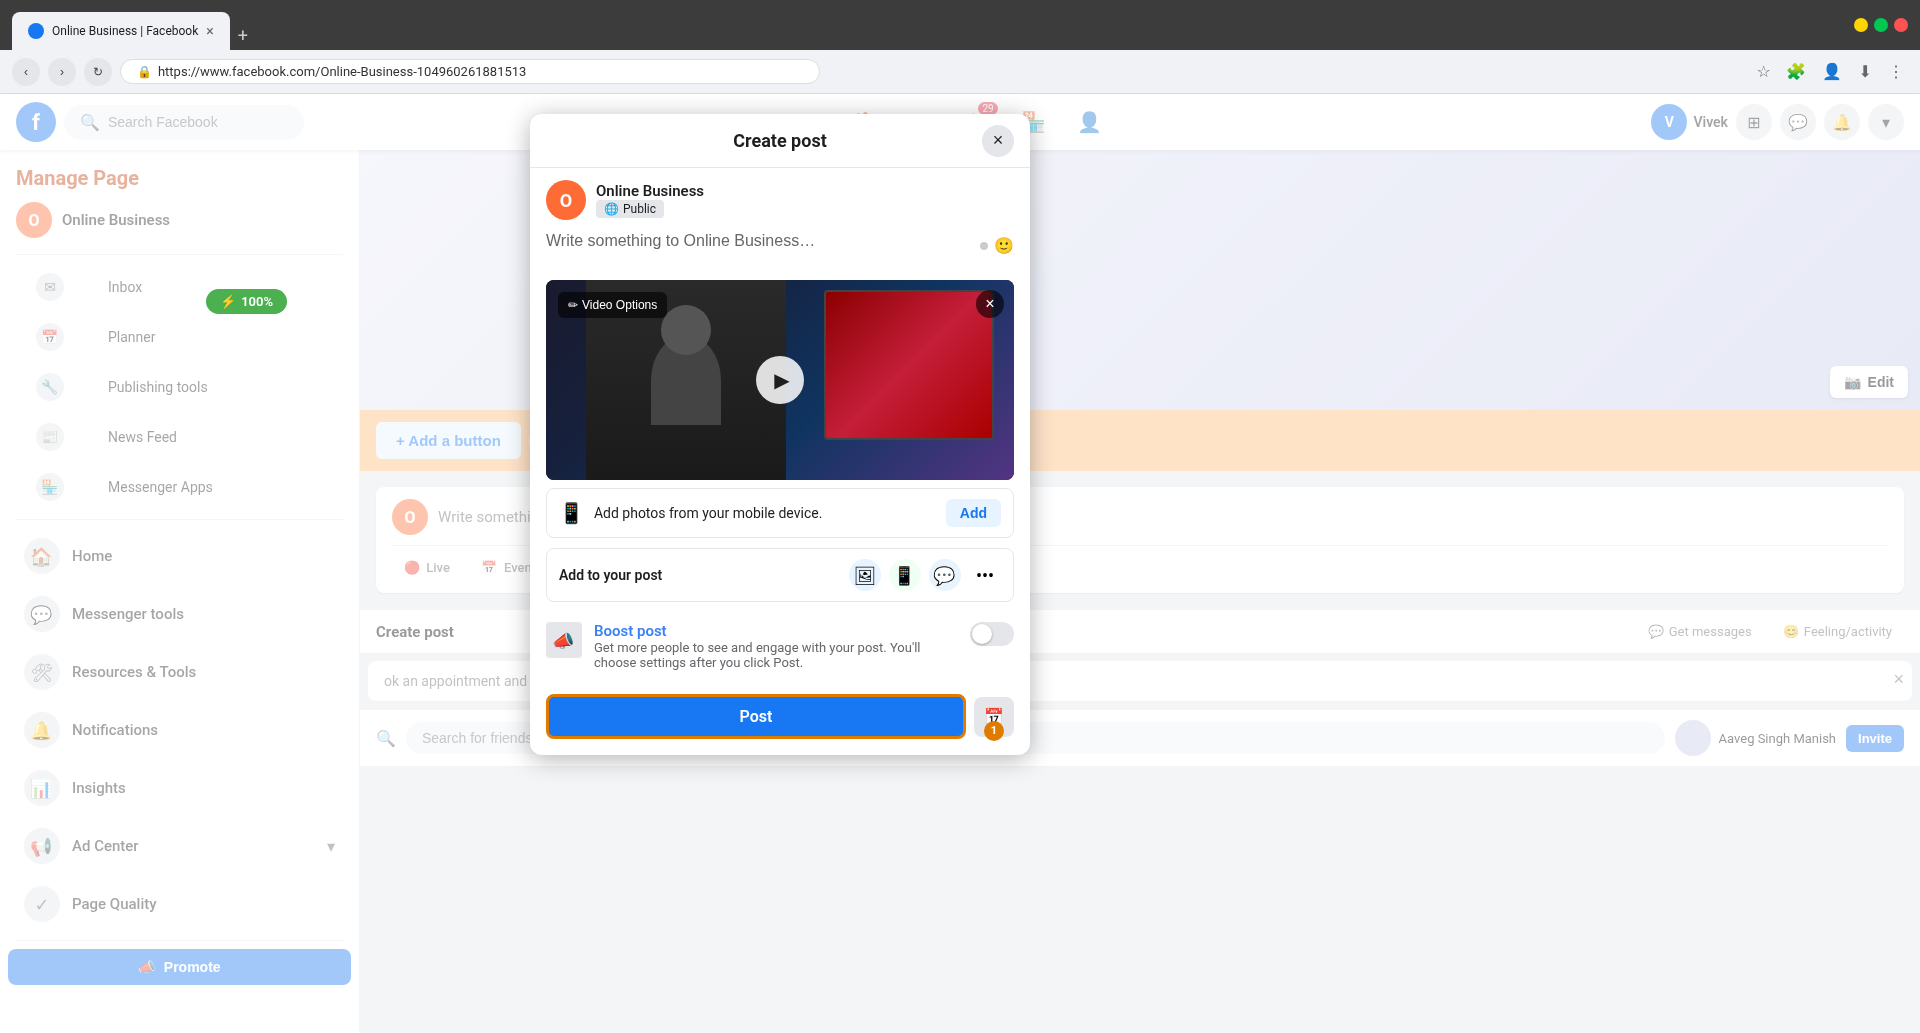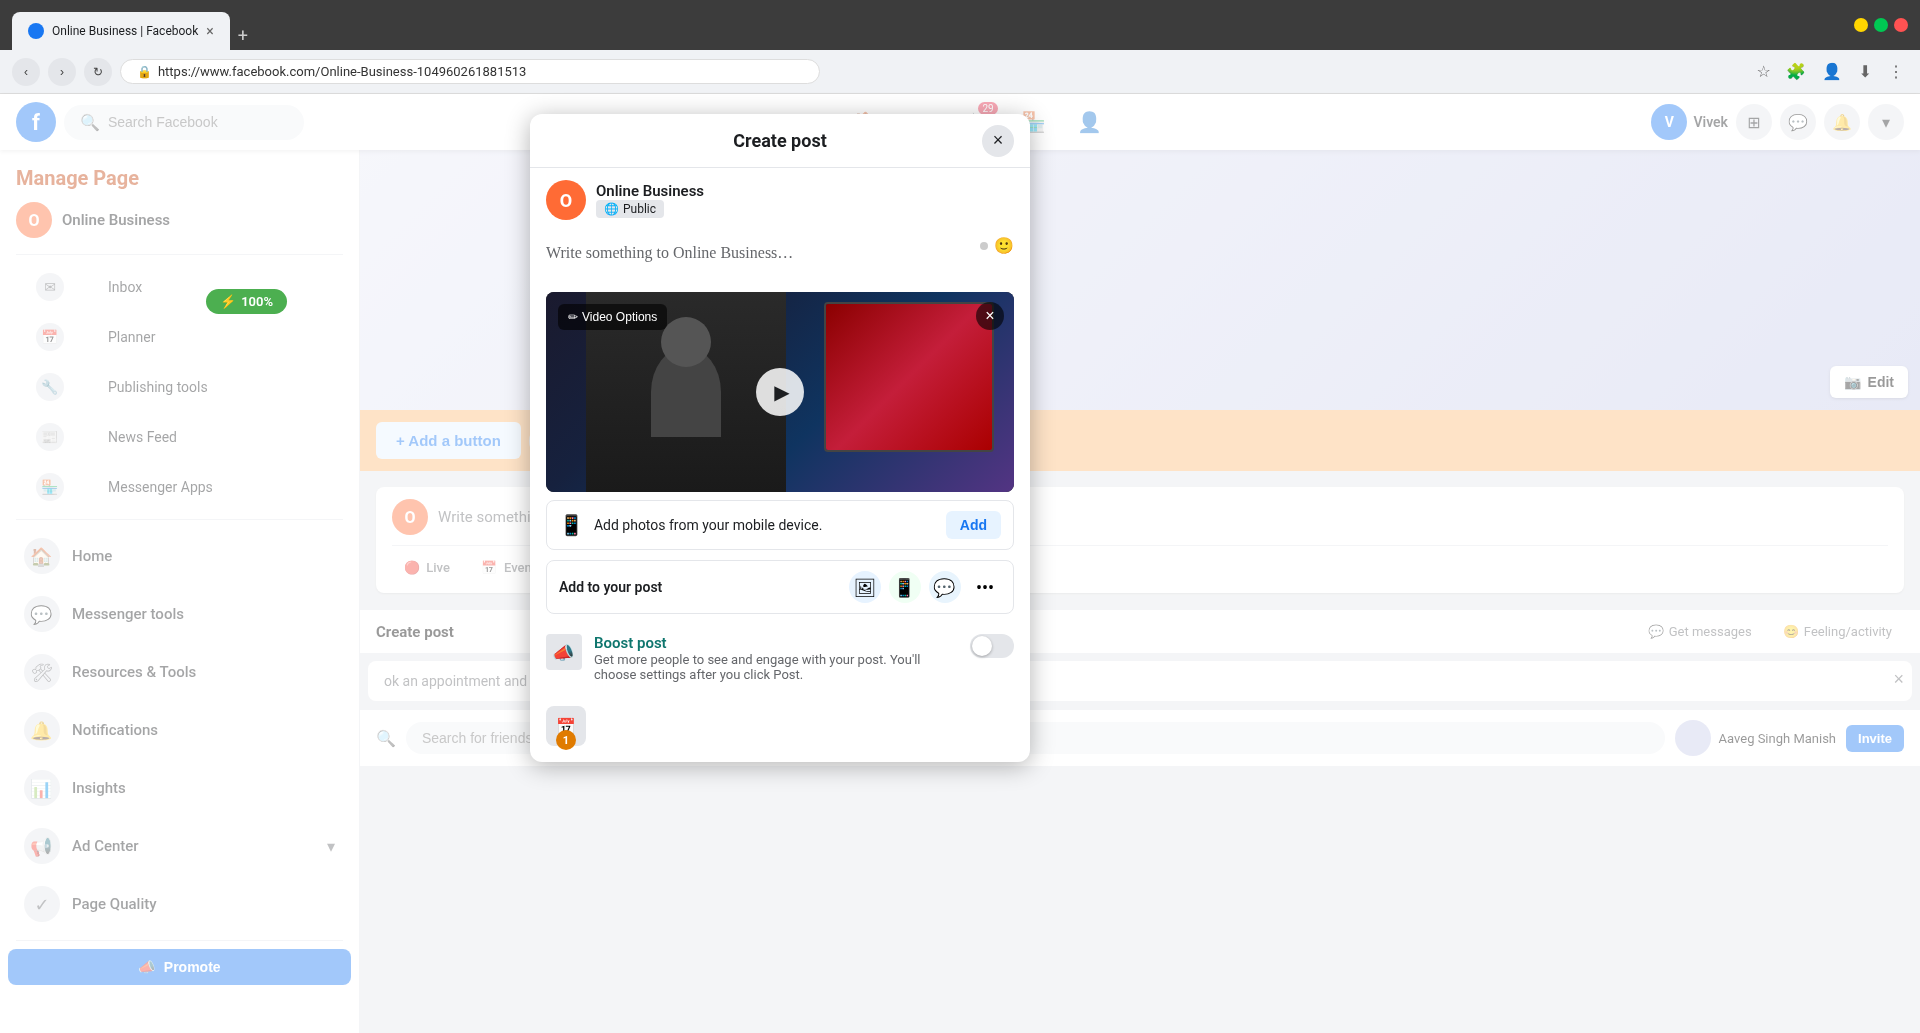--- a/index.html
+++ b/index.html
@@ -299,21 +299,21 @@
       align-items: center;
       justify-content: center;
       font-size: 18px;
       color: #1c1e21;
     }
     .modal-body { padding: 12px 16px; }
     .modal-page-info { display: flex; align-items: center; gap: 10px; margin-bottom: 12px; }
     .modal-page-avatar { width: 40px; height: 40px; border-radius: 50%; background: #ff6b35; display: flex; align-items: center; justify-content: center; color: white; font-weight: bold; font-size: 18px; }
     .modal-page-name { font-size: 15px; font-weight: 600; color: #1c1e21; }
     .modal-public-badge { display: flex; align-items: center; gap: 4px; background: #e4e6ea; border-radius: 4px; padding: 2px 8px; font-size: 12px; color: #1c1e21; cursor: pointer; width: fit-content; }
-    .modal-text-input { width: 100%; border: none; outline: none; font-size: 16px; color: #1c1e21; resize: none; min-height: 40px; font-family: Liberation Serif, serif; margin-top: 12px; }
+    .modal-text-input { width: 100%; border: none; outline: none; font-size: 16px; color: #1c1e21; resize: none; min-height: 40px; font-family: Liberation Sans, sans-serif; }
     .modal-text-input::placeholder { color: #65676b; }
 
     .modal-emoji-row { display: flex; justify-content: flex-end; align-items: center; gap: 6px; padding-top: 4px; }
     .emoji-dot { width: 8px; height: 8px; border-radius: 50%; background: #ccc; }
 
     
     .video-container {
       position: relative;
       border-radius: 8px;
       overflow: hidden;
@@ -416,21 +416,21 @@
 
     
     .boost-row {
       display: flex;
       align-items: flex-start;
       gap: 12px;
       padding: 10px 0;
       margin-bottom: 10px;
     }
     .boost-info { flex: 1; }
-    .boost-title { font-size: 15px; font-weight: 600; color: #0f766e; }
+    .boost-title { font-size: 15px; font-weight: 600; color: #3b82f6; }
     .boost-desc { font-size: 13px; color: #65676b; }
     .toggle-switch {
       width: 44px;
       height: 24px;
       background: #e4e6ea;
       border-radius: 12px;
       position: relative;
       cursor: pointer;
       flex-shrink: 0;
     }
@@ -826,20 +826,21 @@
           <div class="boost-info">
             <div class="boost-title">Boost post</div>
             <div class="boost-desc">Get more people to see and engage with your post. You'll choose settings after you click Post.</div>
           </div>
           <div class="toggle-switch">
             <div class="toggle-knob"></div>
           </div>
         </div>
 
         <div class="post-button-row">
+          <button class="post-btn">Post</button>
           <div style="position:relative;">
             <button class="post-schedule-btn">📅</button>
             <div class="number-indicator">1</div>
           </div>
         </div>
       </div>
     </div>
   </div>
 </div>
 

